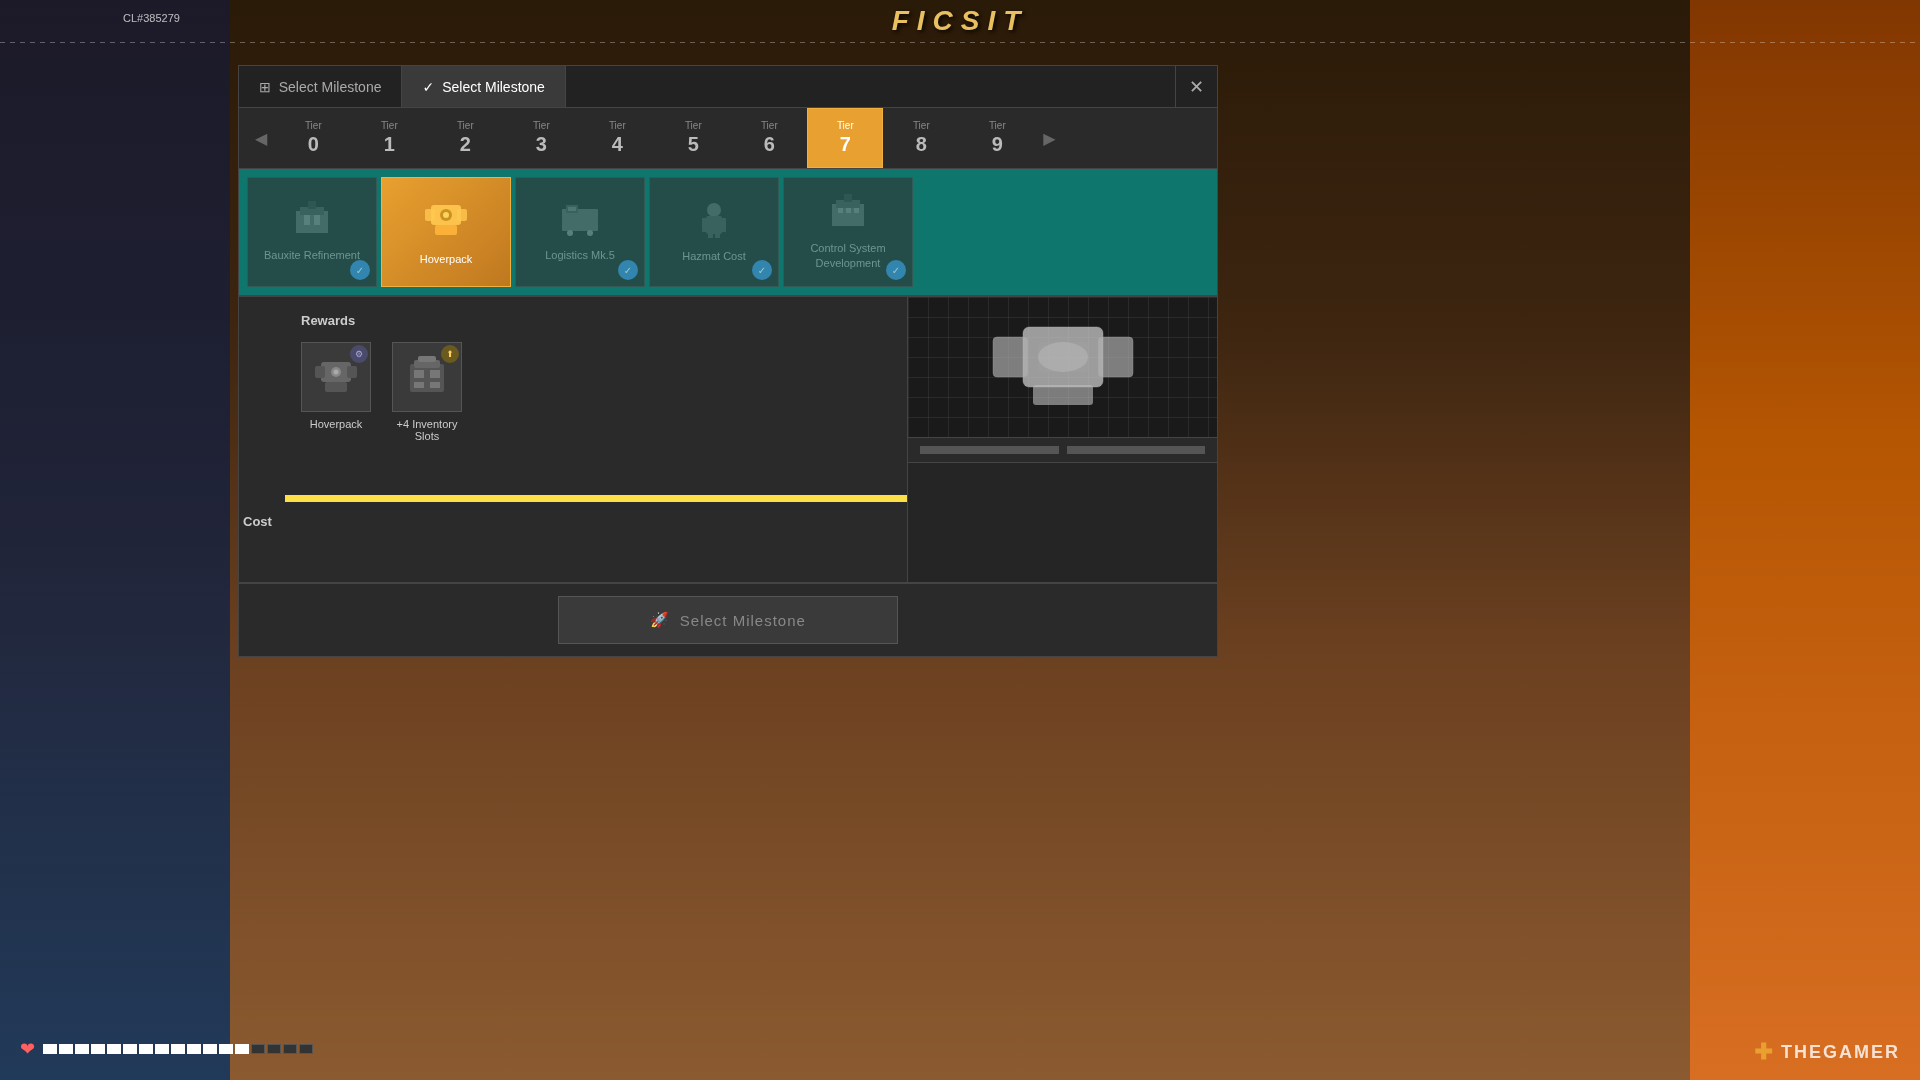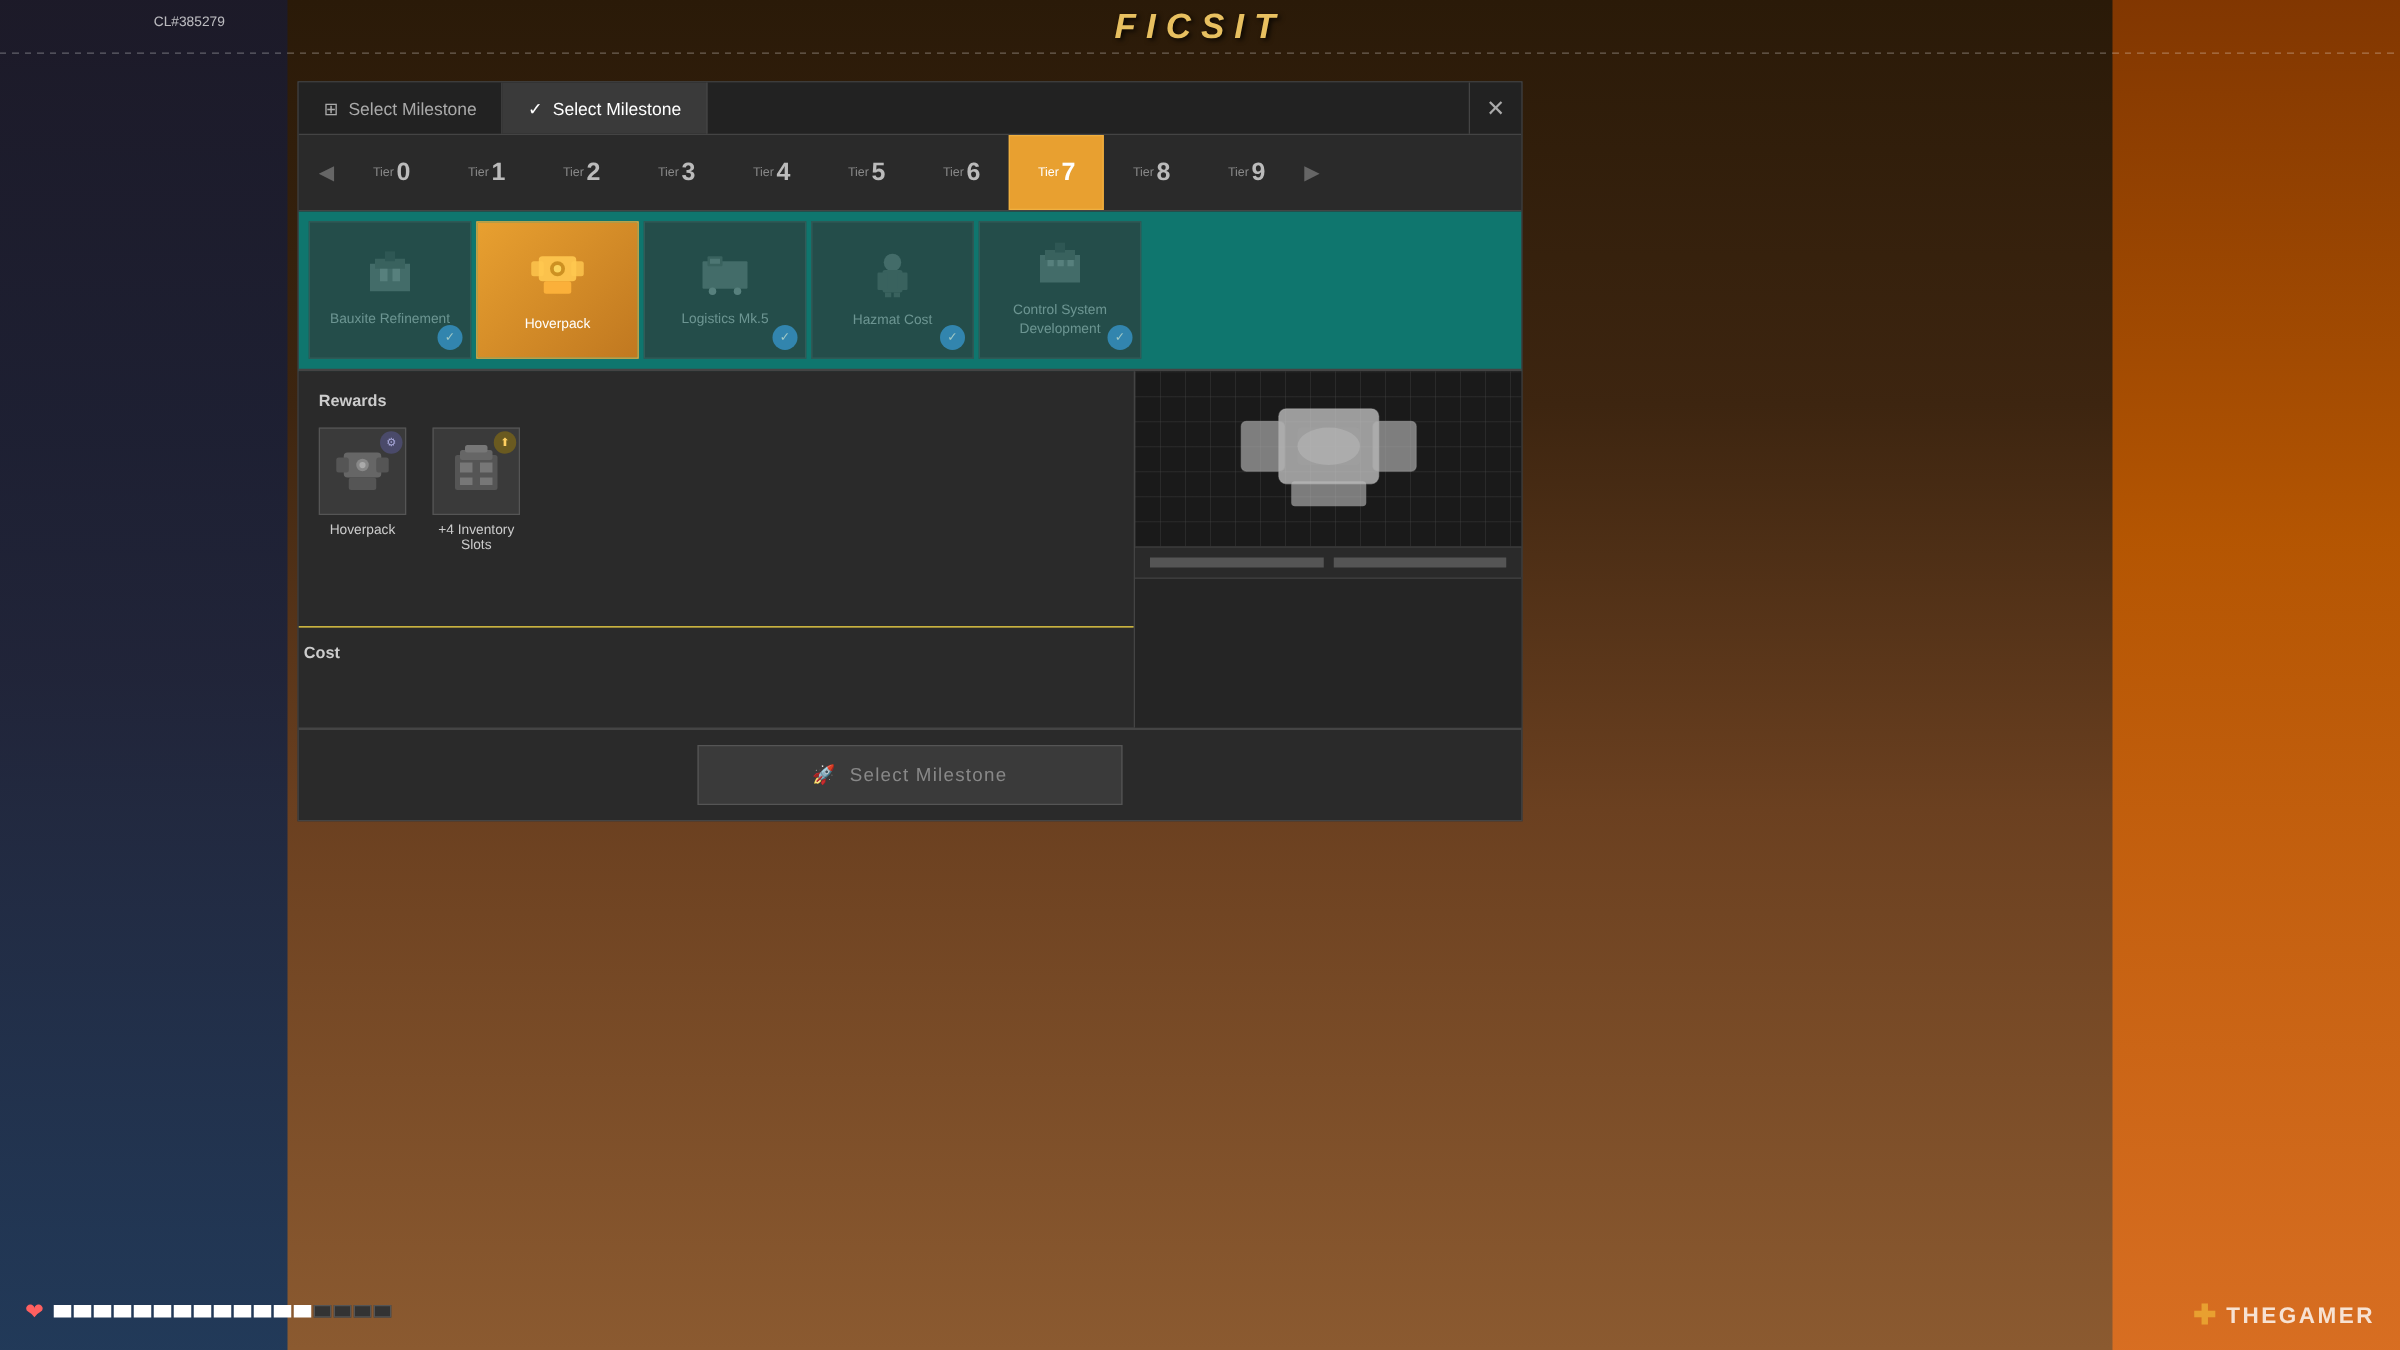--- a/index.html
+++ b/index.html
@@ -182,21 +182,21 @@
       display: flex;
       align-items: center;
       padding: 0 8px;
       color: #666;
       cursor: pointer;
       font-size: 16px;
     }
 
     .tier-btn {
       display: flex;
-      flex-direction: row;
+      flex-direction: column;
       align-items: center;
       justify-content: center;
       width: 76px;
       height: 60px;
       cursor: pointer;
       color: #aaa;
       font-size: 11px;
       border: 1px solid transparent;
       gap: 2px;
     }
@@ -295,21 +295,22 @@
     
     .left-panel {
       flex: 1;
       display: flex;
       flex-direction: column;
     }
 
     .rewards-section {
       flex: 1;
       padding: 16px;
-      border-bottom: 1px solid #fde047;
+      border-bottom: 7px solid #fde047;
+      margin-left: 46px;
     }
 
     .section-title {
       color: #ccc;
       font-size: 13px;
       margin-bottom: 14px;
       font-weight: bold;
     }
 
     .rewards-grid {

